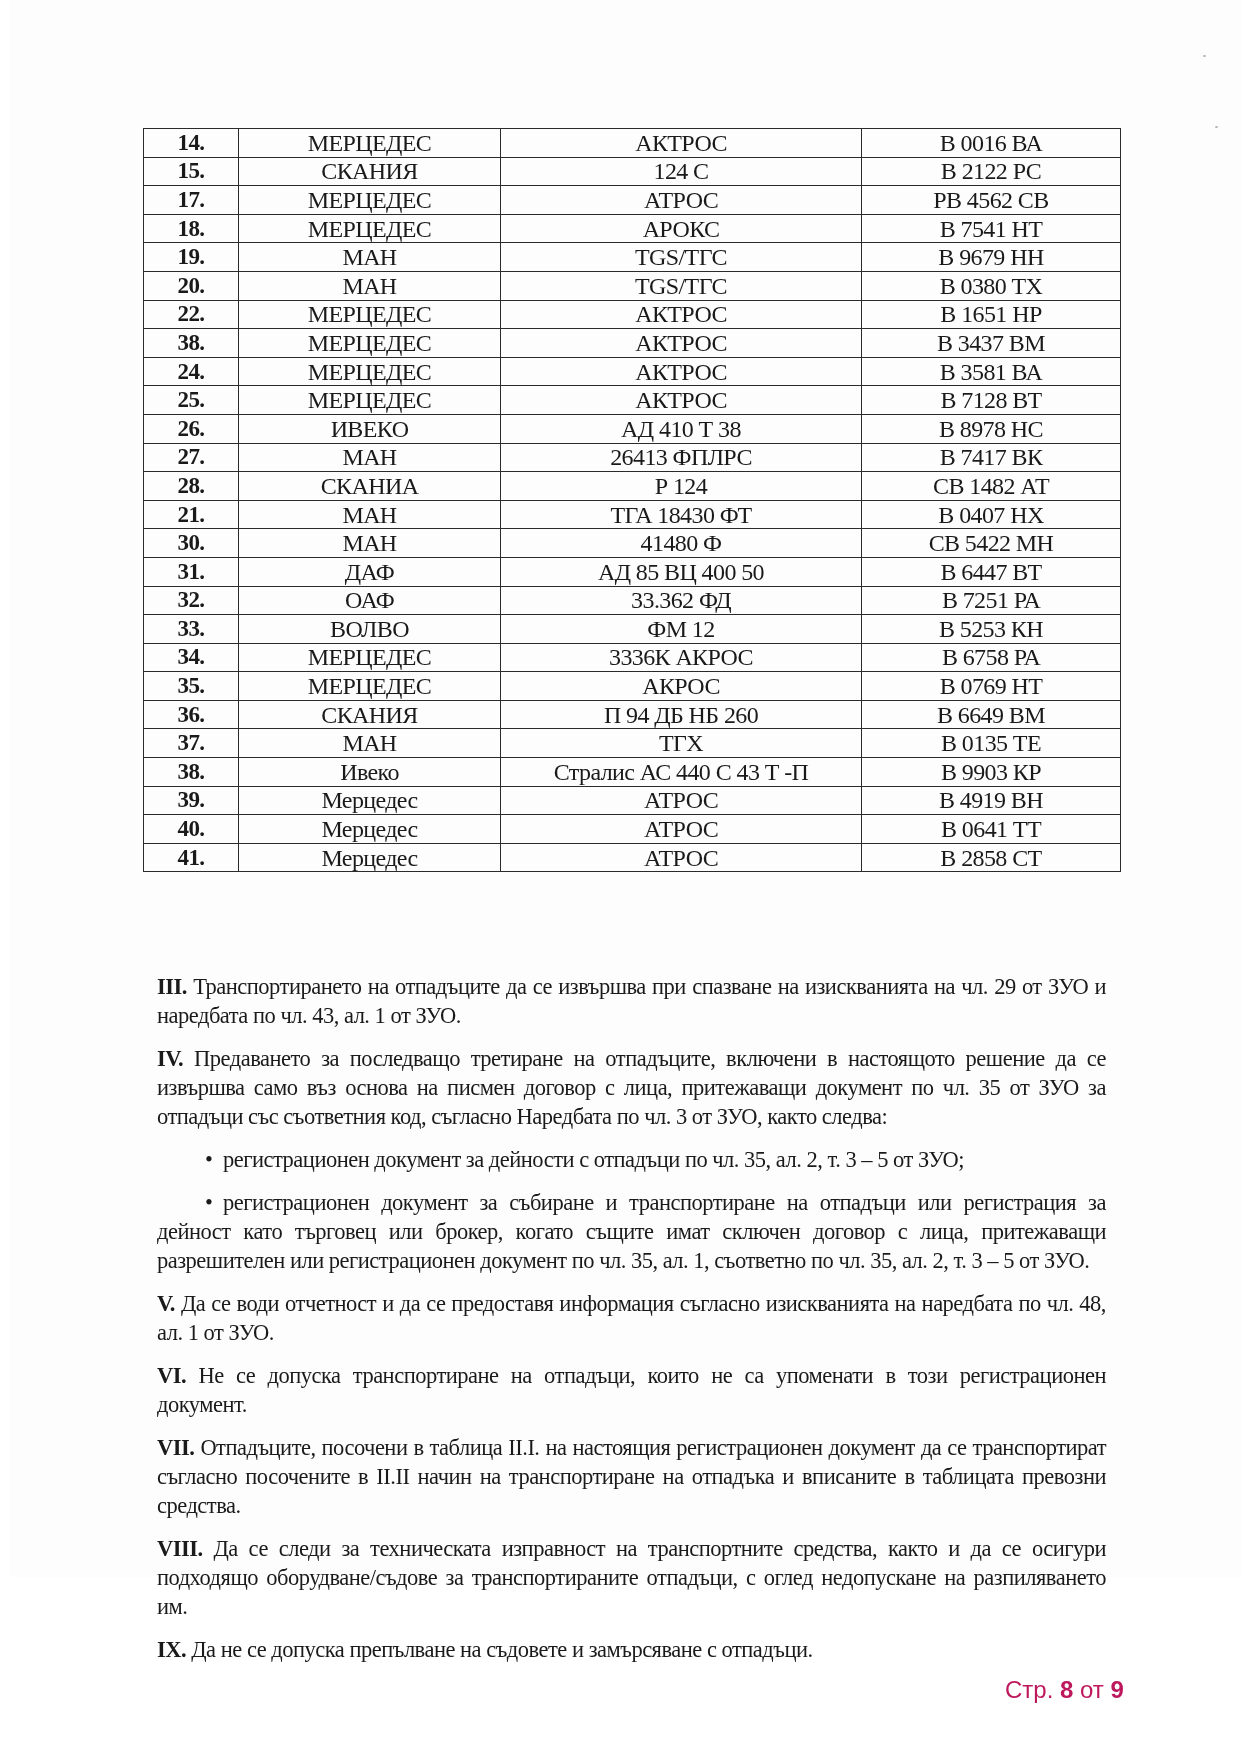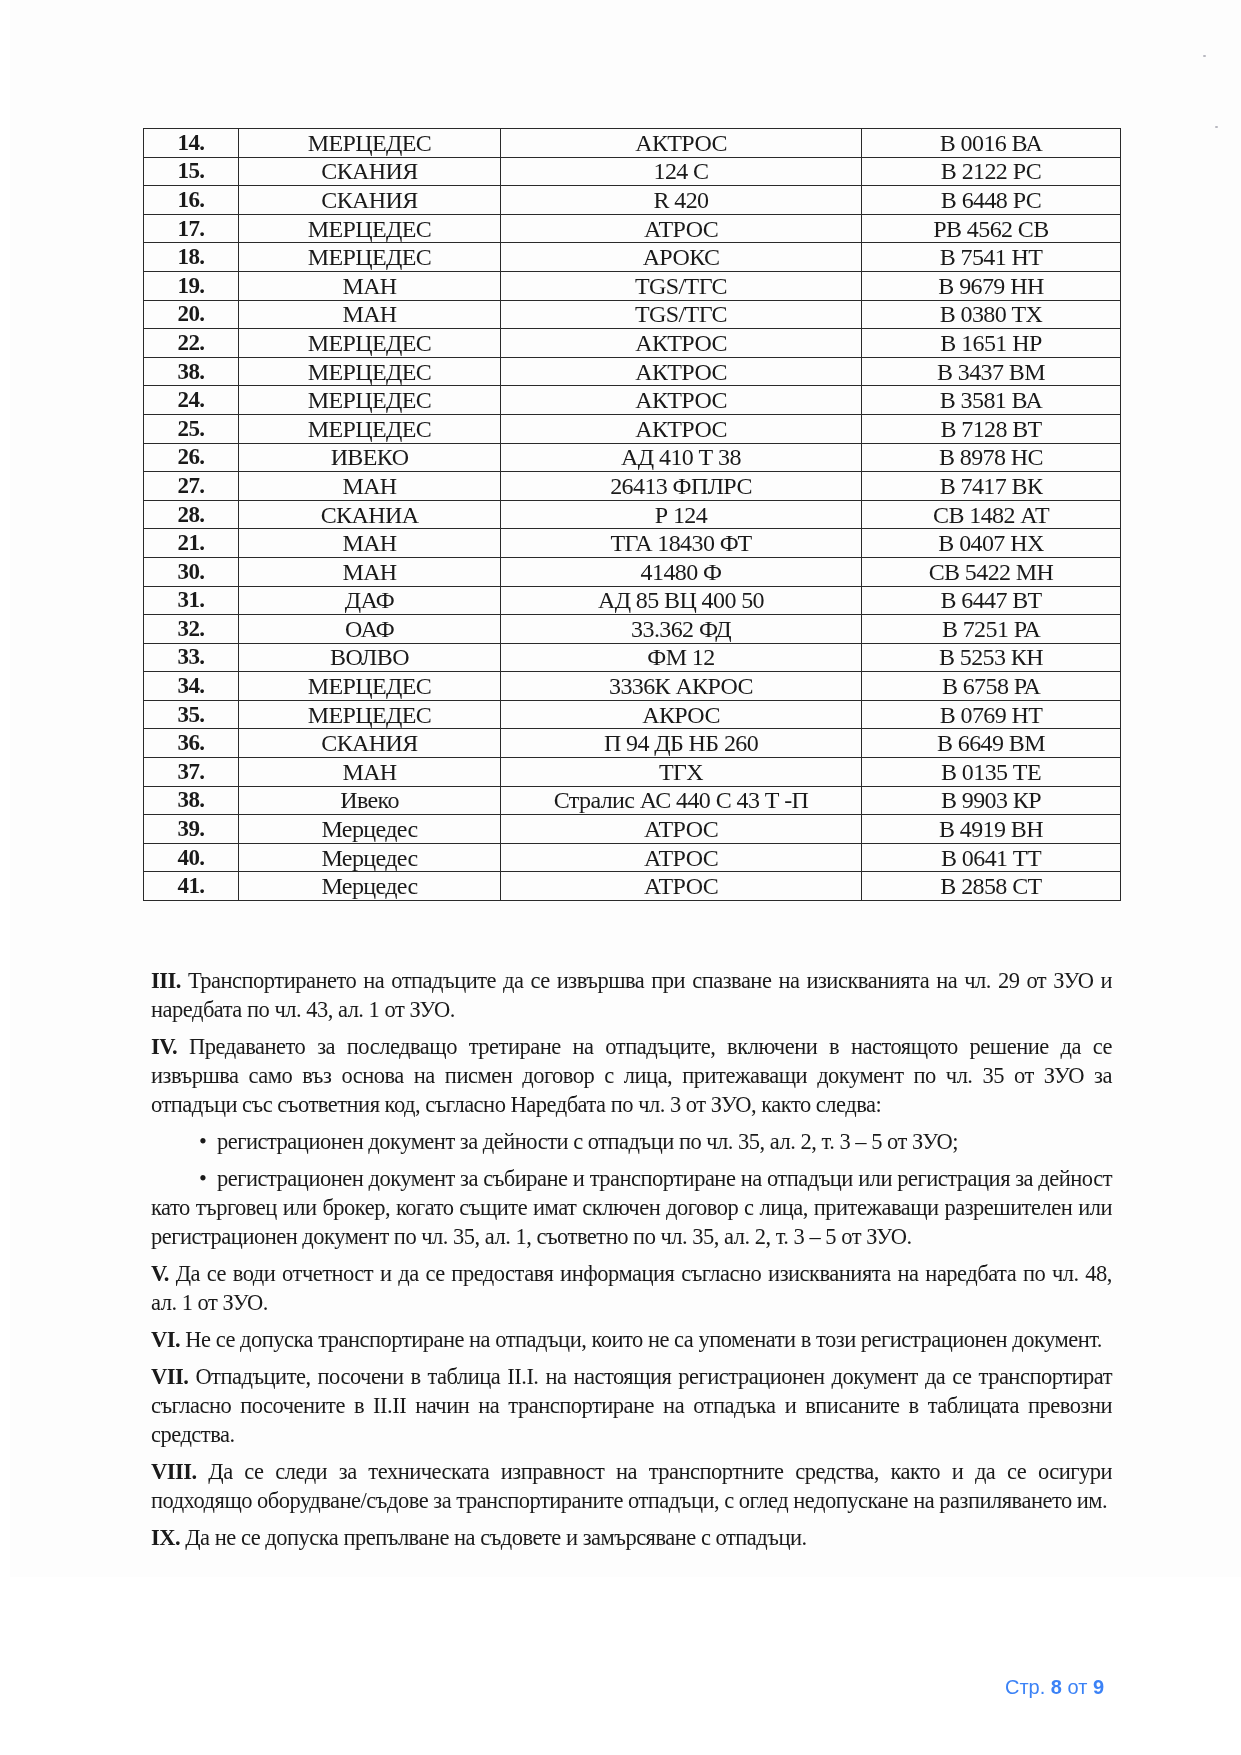--- a/index.html
+++ b/index.html
@@ -11,27 +11,27 @@
                    border-collapse: collapse; table-layout: fixed; }
   table.vehicles td { border: 1.6px solid #2a2a2a; height: 27.6px; padding: 0;
                       text-align: center; vertical-align: middle;
                       font-size: 24px; line-height: 26px; white-space: nowrap; overflow: hidden;
                       letter-spacing: -0.6px; }
   table.vehicles td.num { font-weight: bold; font-size: 23px; }
   col.c1 { width: 95px; } col.c2 { width: 262px; } col.c3 { width: 361px; } col.c4 { width: 259px; }
 
   .text { position: absolute; left: 133px; width: 977px; font-size: 22.5px; line-height: 29px;
           text-align: justify; letter-spacing: -0.5px; }
-  .text p { margin: 8px; }
+  .text p { margin: 14px; }
   .text .roman { font-weight: bold; }
   .text .bullet-line { text-indent: 48px; }
   .text .bullet { display: inline-block; width: 18px; text-indent: 0; }
 
   .footer { position: absolute; left: 995px; top: 1676px; font-family: "Liberation Sans", sans-serif;
-            font-size: 20px; color: #3b82f6; }
+            font-size: 24px; color: #be185d; }
   .footer b { font-weight: bold; }
   .speck { position: absolute; width: 3px; height: 2px; background: #b8b8c0; border-radius: 1px; }
 </style>
 </head>
 <body>
 
 <div class="page">
 
   <div class="speck" style="left:1193px;top:55px;"></div>
   <div class="speck" style="left:1205px;top:126px;"></div>
@@ -48,26 +48,20 @@
           <td class="num">14.</td>
           <td>МЕРЦЕДЕС</td>
           <td>АКТРОС</td>
           <td>В 0016 ВА</td>
         </tr>
         <tr>
           <td class="num">15.</td>
           <td>СКАНИЯ</td>
           <td>124 С</td>
           <td>В 2122 РС</td>
-        </tr>
-        <tr>
-          <td class="num">16.</td>
-          <td>СКАНИЯ</td>
-          <td>R 420</td>
-          <td>В 6448 РС</td>
         </tr>
         <tr>
           <td class="num">17.</td>
           <td>МЕРЦЕДЕС</td>
           <td>АТРОС</td>
           <td>РВ 4562 СВ</td>
         </tr>
         <tr>
           <td class="num">18.</td>
           <td>МЕРЦЕДЕС</td>

